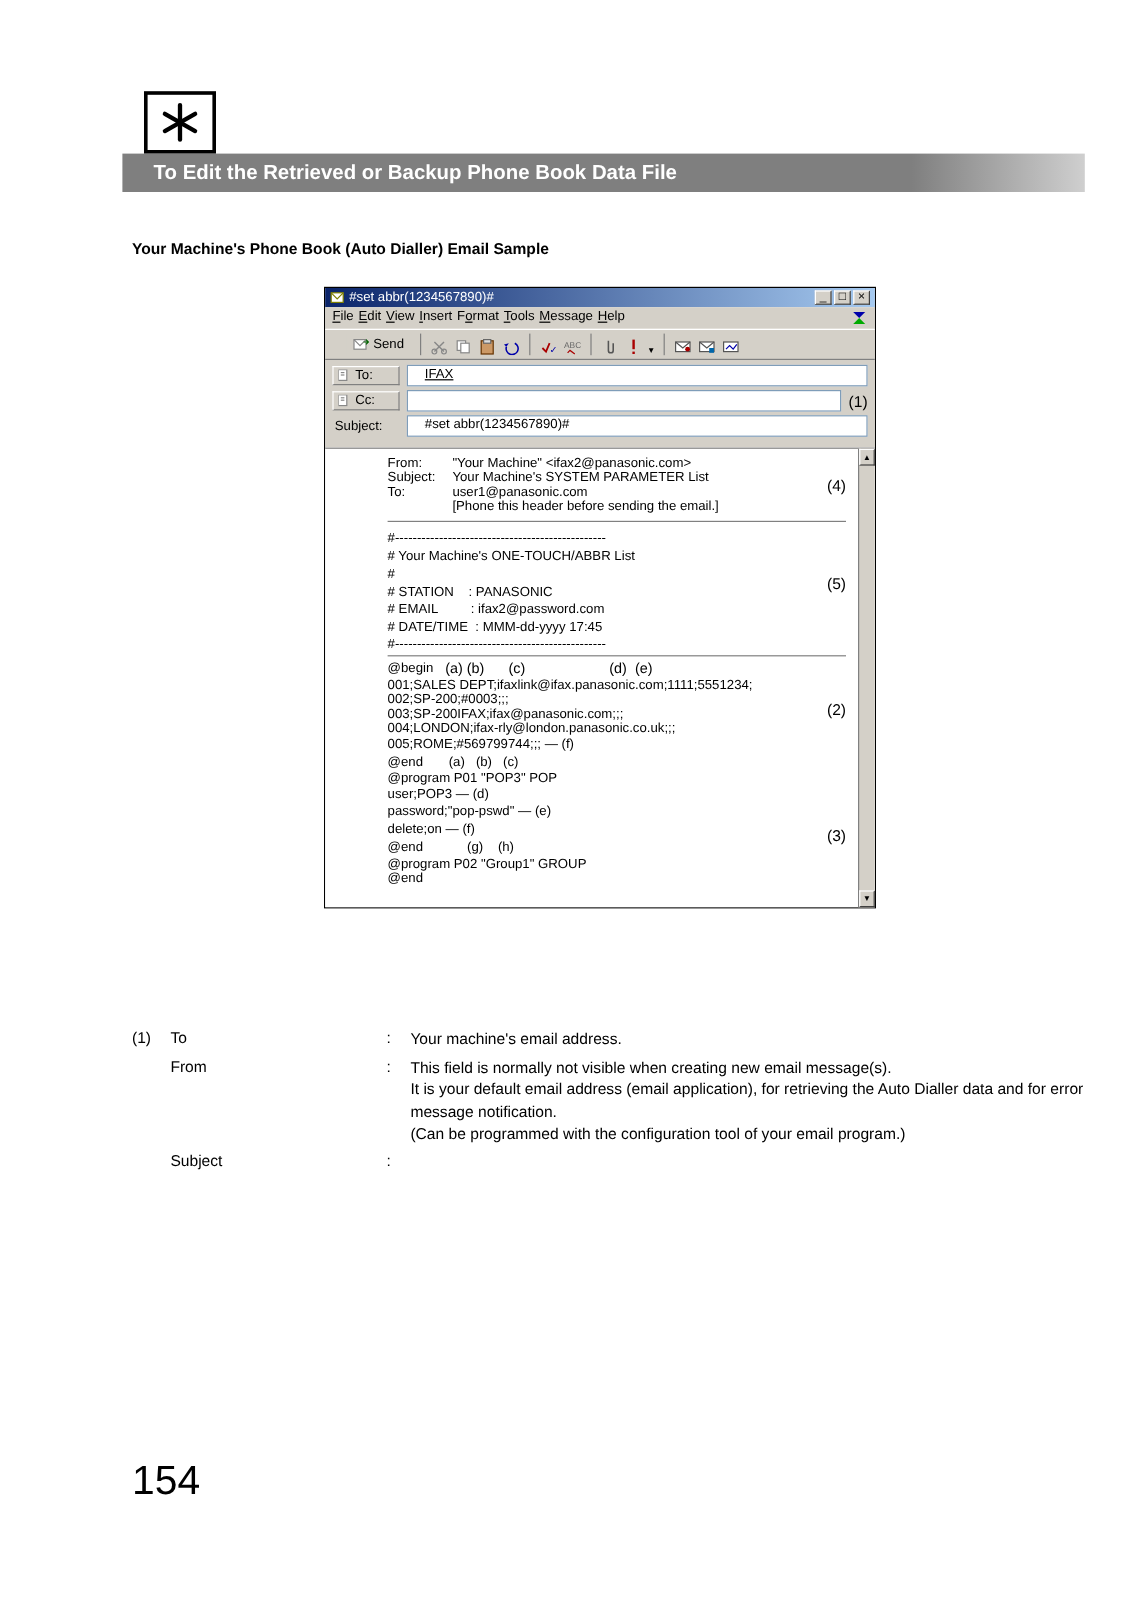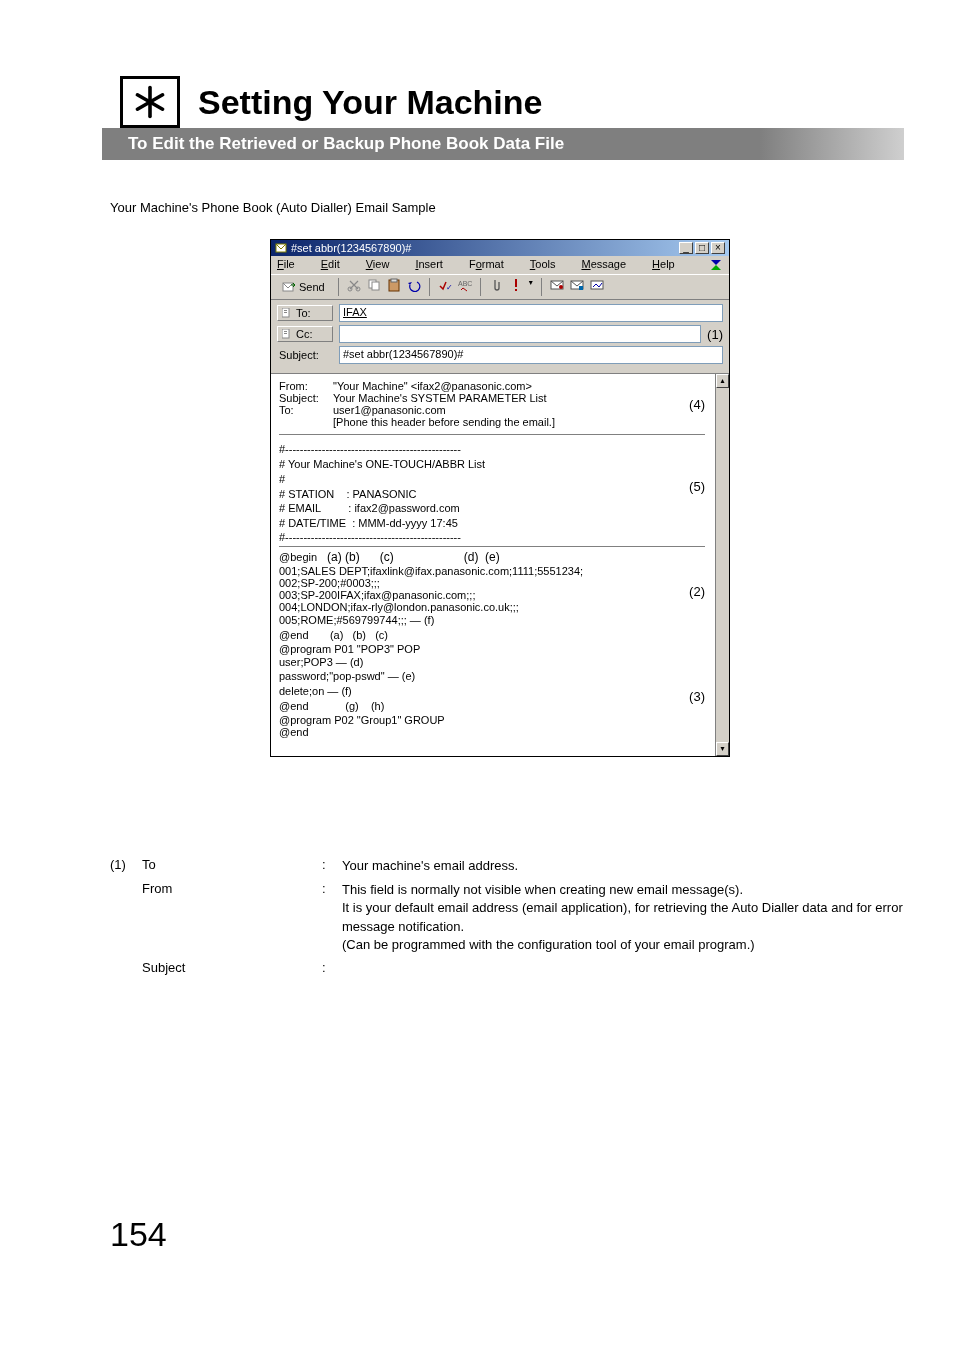--- a/index.html
+++ b/index.html
@@ -31,21 +31,21 @@
   .subtitle-bar {
     background: linear-gradient(to right, #7f7f7f 0%, #7f7f7f 82%, #cfcfcf 100%);
     color:#fff;
     font-weight:bold;
     font-size:17px;
     padding:6px 26px;
     margin-left:-18px;
     margin-bottom:40px;
   }
   .section-heading {
-    font-weight:normal;
+    font-weight:bold;
     font-size:13px;
     margin-bottom:24px;
     margin-left:-10px;
   }
 
   
   .email-window {
     width:460px;
     margin-left:150px;
     border:1px solid #000;
@@ -61,37 +61,37 @@
     display:flex;
     align-items:center;
     justify-content:space-between;
     font-size:11px;
     font-weight:normal;
   }
   .titlebar-left { display:flex; align-items:center; gap:4px;}
   .win-btns { display:flex; gap:2px;}
   .win-btns span { display:inline-block; width:14px; height:12px; background:#d4d0c8; border:1px solid #fff; border-right-color:#404040; border-bottom-color:#404040; text-align:center; line-height:10px; font-family:Arial; font-size:10px; color:#000;}
   .menubar { background:#d4d0c8; padding:2px 6px; display:flex; gap:14px; font-size:11px; justify-content:space-between;}
-  .menubar .menus{display:flex;gap:26px;}
+  .menubar .menus{display:flex;gap:4px;}
   .menubar span { }
   .menubar u {text-decoration:underline;}
-  .toolbar { background:#d4d0c8; padding:3px 6px; border-top:1px solid #fff; border-bottom:1px solid #808080; display:flex; align-items:flex-start; gap:6px;}
+  .toolbar { background:#d4d0c8; padding:3px 18px; border-top:1px solid #fff; border-bottom:1px solid #808080; display:flex; align-items:flex-end; gap:6px;}
   .toolbar .sendbtn{display:flex;align-items:center;gap:3px;font-size:11px;padding:1px 4px;border:1px solid #d4d0c8;}
   .toolbar .sep{width:1px;height:18px;background:#808080;margin:0 2px;}
   .toolbar svg{width:14px;height:14px;}
   .fields-area { background:#d4d0c8; padding:4px 6px 6px 6px;}
   .field-row { display:flex; align-items:center; gap:6px; margin-bottom:3px;}
   .field-btn { background:#d4d0c8;border:1px solid #fff;border-right-color:#808080;border-bottom-color:#808080;padding:1px 4px;font-size:11px;display:flex;align-items:center;gap:3px;width:56px;}
   .field-label{font-size:11px;width:56px;padding-left:2px;}
-  .field-input { background:#fff; border:1px solid #7f9db9; flex:1; height:18px; padding:1px 3px; font-size:11px;}
+  .field-input { background:#fff; border:1px solid #7f9db9; flex:1; height:18px; padding:1px 14px; font-size:11px;}
   .ann-marker { font-size:13px;}
   .body-area { background:#fff;border-top:1px solid #808080; padding:6px 8px 6px 8px; font-family:Arial,sans-serif; font-size:11px; position:relative;}
   .scrollbar-right{position:absolute;right:0;top:0;bottom:0;width:14px;background:#d4d0c8;border-left:1px solid #808080;}
   .scrollbar-right .arrow{height:14px;background:#d4d0c8;border:1px solid #fff;border-right-color:#404040;border-bottom-color:#404040;text-align:center;font-size:8px;line-height:12px;}
-  .body-inner{padding-right:16px;}
+  .body-inner{padding-right:16px;margin-left:44px;}
   .group4{display:flex;align-items:flex-start;}
   .group4-lines{flex:1;}
   .hdr-line{display:flex;}
   .hdr-k{width:54px;}
   .delete-note{padding-left:54px;}
   .right-marker{width:30px;text-align:right;font-size:13px;align-self:center;}
   .sep-line{height:8px;border-top:1px solid #808080;margin-top:6px;}
   .block5{display:flex;}
   .block5-lines{flex:1;line-height:1.35;}
   .block5 .right-marker{align-self:center;}
@@ -120,21 +120,20 @@
   <div class="header-row">
     <div class="logo-box">
       <svg viewBox="0 0 40 40">
           <g stroke="#000" stroke-width="4" stroke-linecap="round">
         <line x1="20" y1="4" x2="20" y2="36"></line>
             <line x1="6" y1="12" x2="34" y2="28"></line>
             <line x1="6" y1="28" x2="34" y2="12"></line>
       </g>
         </svg>
     </div>
-    <h1 class="title">Setting Your Machine</h1>
   </div>
   <div class="subtitle-bar">To Edit the Retrieved or Backup Phone Book Data File</div>
 
   <div class="section-heading">Your Machine's Phone Book (Auto Dialler) Email Sample</div>
 
   <div class="email-window">
     <div class="titlebar">
       <div class="titlebar-left">
         <svg width="12" height="12" viewBox="0 0 12 12">
             <rect x="1" y="2" width="10" height="8" fill="#fff" stroke="#808000"></rect>

